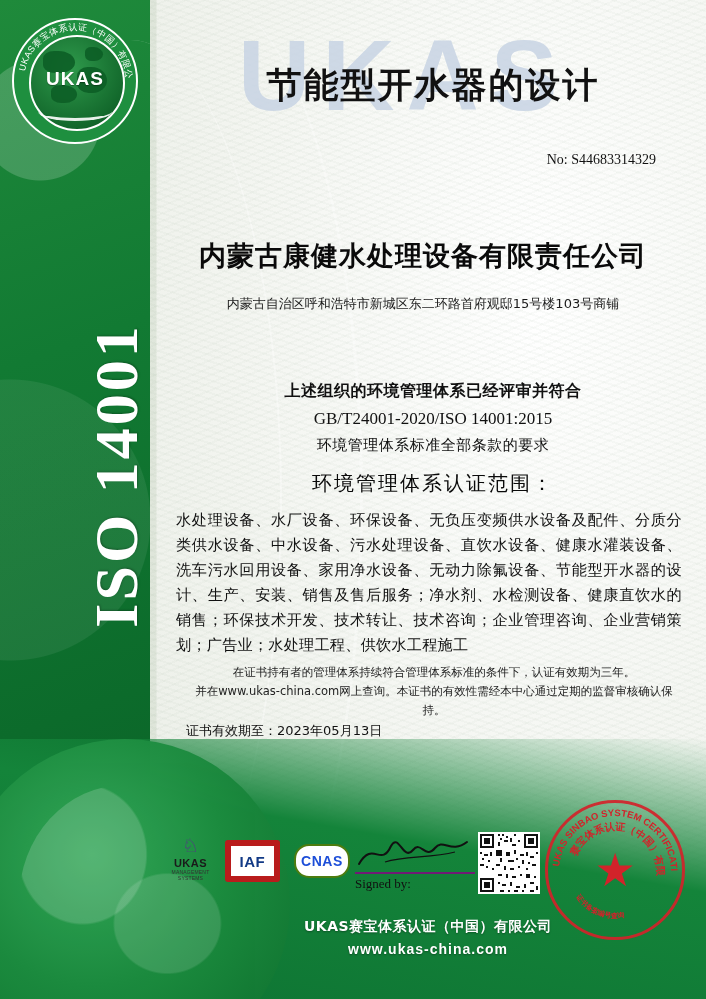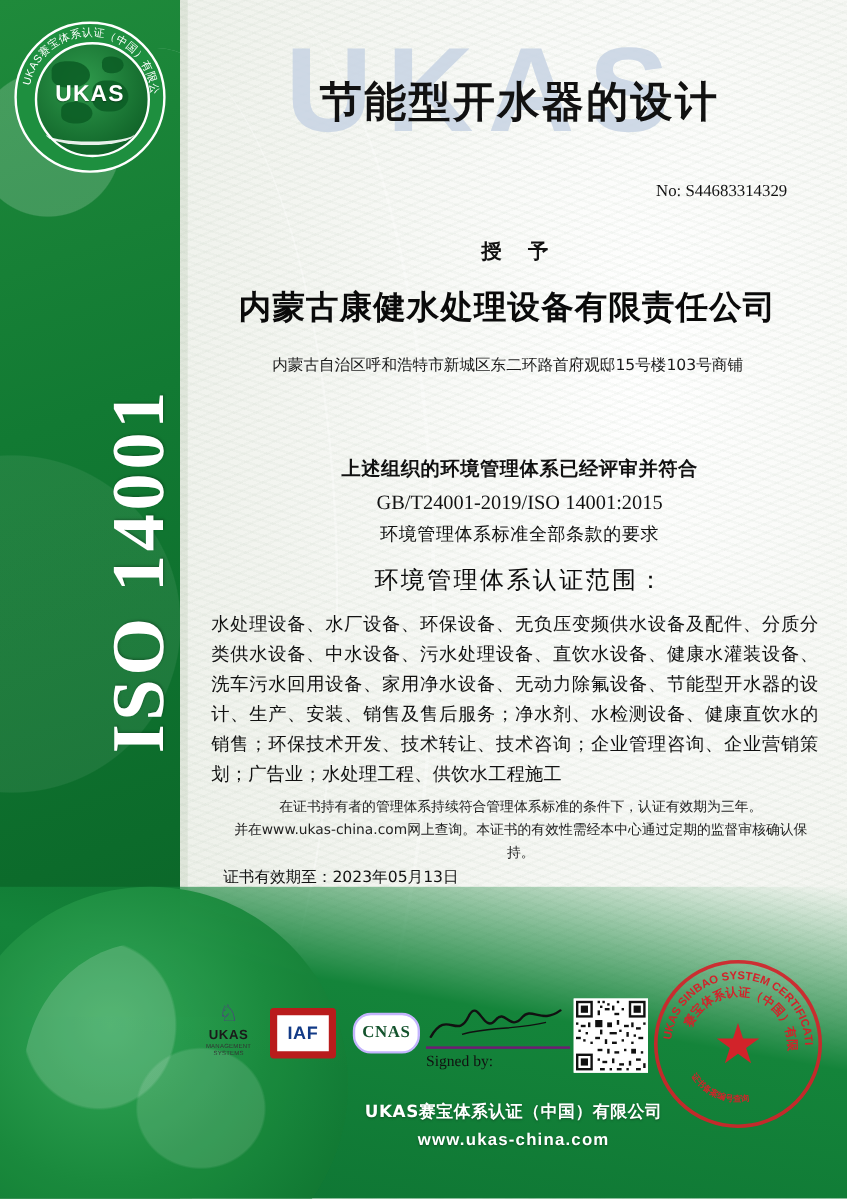--- a/index.html
+++ b/index.html
@@ -359,31 +359,30 @@
     font-weight: bold;
     font-size: 15px;
     display: flex;
     align-items: center;
     justify-content: center;
     background: #fff;
     letter-spacing: .5px;
   }
   .cnas-badge {
     width: 56px; height: 30px;
-    border: 2px solid #c4b5fd;
+    border: 2px solid #4d7c0f;
     border-radius: 15px;
-    color: #14532d;
+    color: #1d4ed8;
     font-weight: bold;
     font-size: 14px;
     display: flex;
     align-items: center;
     justify-content: center;
     background: #fff;
     letter-spacing: .5px;
-    font-family: Liberation Serif, serif;
   }
 
   
   .signature-block {
     position: absolute;
     left: 355px; top: 834px;
     width: 120px;
   }
   .sig-scribble {
     height: 38px;
@@ -499,27 +498,26 @@
     <div class="ukas-word">UKAS</div>
     <div class="ukas-swoosh"></div>
   </div>
 
   <div class="iso-vertical">ISO 14001</div>
 
   <div class="title">节能型开水器的设计</div>
 
   <div class="cert-no">No: S44683314329</div>
 
-  <div class="award-label">授 予</div>
   <div class="company">内蒙古康健水处理设备有限责任公司</div>
   <div class="address">内蒙古自治区呼和浩特市新城区东二环路首府观邸15号楼103号商铺</div>
 
   <div class="statement">
     <div class="l1">上述组织的环境管理体系已经评审并符合</div>
-    <div class="l2">GB/T24001-2019/ISO 14001:2015</div>
+    <div class="l2">GB/T24001-2020/ISO 14001:2015</div>
     <div class="l3">环境管理体系标准全部条款的要求</div>
   </div>
 
   <div class="scope-heading">环境管理体系认证范围：</div>
   <div class="scope-body">水处理设备、水厂设备、环保设备、无负压变频供水设备及配件、分质分类供水设备、中水设备、污水处理设备、直饮水设备、健康水灌装设备、洗车污水回用设备、家用净水设备、无动力除氟设备、节能型开水器的设计、生产、安装、销售及售后服务；净水剂、水检测设备、健康直饮水的销售；环保技术开发、技术转让、技术咨询；企业管理咨询、企业营销策划；广告业；水处理工程、供饮水工程施工</div>
 
   <div class="notes">
     <div>在证书持有者的管理体系持续符合管理体系标准的条件下，认证有效期为三年。</div>
     <div>并在www.ukas-china.com网上查询。本证书的有效性需经本中心通过定期的监督审核确认保持。</div>
   </div>

